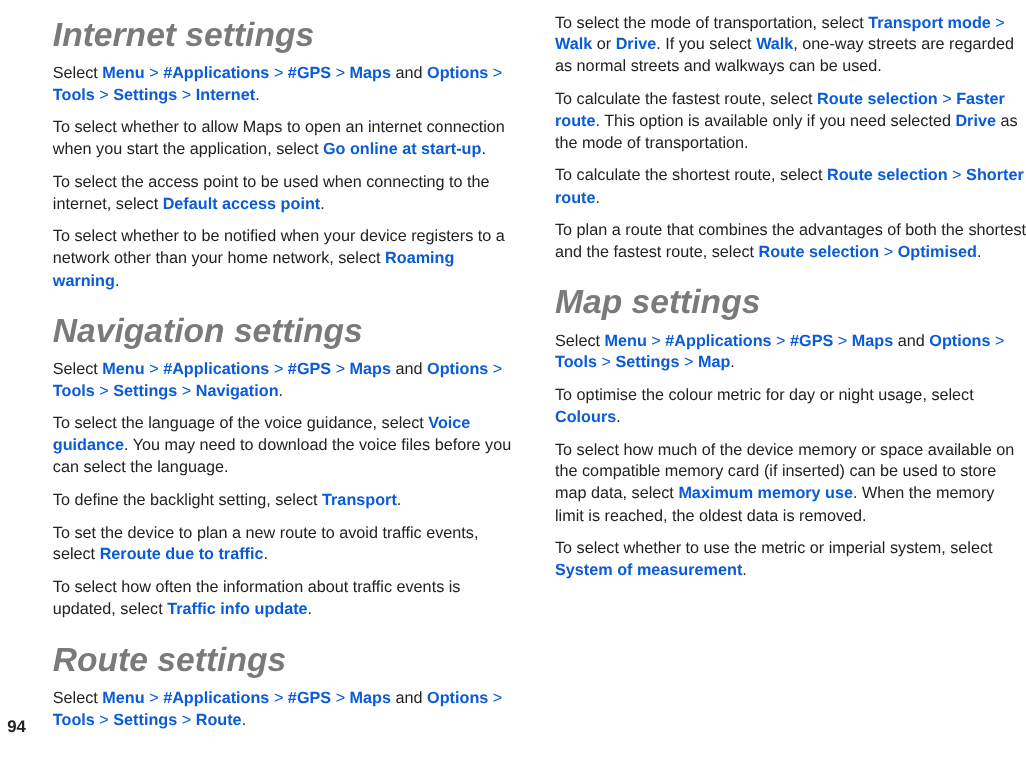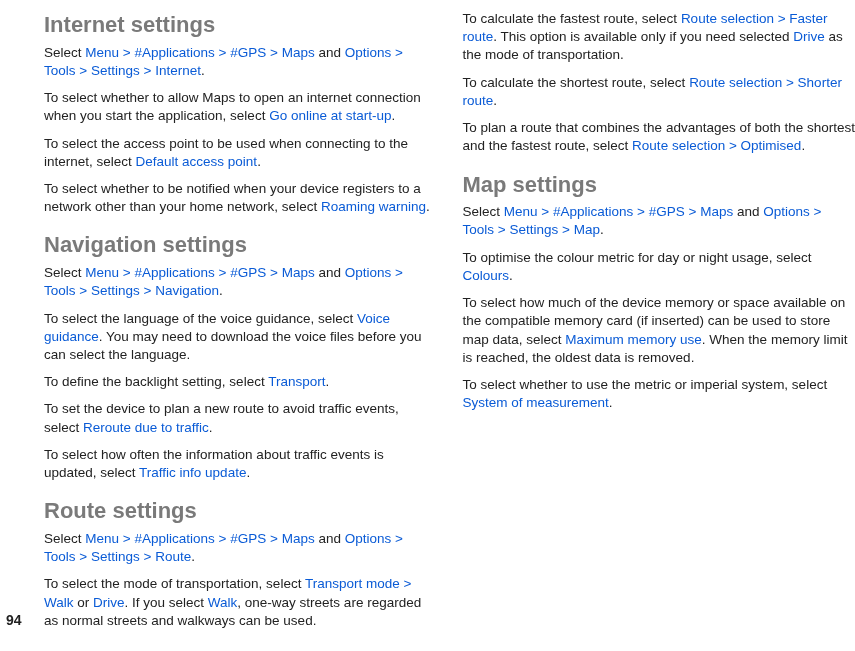--- a/index.html
+++ b/index.html
@@ -9,44 +9,45 @@
     line-height: 1.35;
     color: #222;
     width: 855px;
     height: 651px;
     position: relative;
     padding: 10px 0 10px 44px;
   }
   .page-num {
     position: absolute;
     left: 6px;
-    bottom: 21px;
+    bottom: 36px;
     font-weight: bold;
     font-size: 14px;
   }
   .cols {
     column-count: 2;
     column-gap: 26px;
     column-fill: auto;
     height: 630px;
   }
   h2 {
-    font-size: 22px;
+    font-size: 28px;
     font-weight: bold;
     color: #7a7a7a;
     margin-top: 14px;
     margin-bottom: 4px;
     break-after: avoid;
+    font-style: italic;
   }
   h2.first { margin-top: 0; }
   p {
     margin-bottom: 9px;
     break-inside: avoid;
   }
-  .l { color: #0a5bd6; font-weight: normal; }
+  .l { color: #0a5bd6; font-weight: bold; }
   .g { color: #0a5bd6; font-weight: normal; }
 </style>
 </head>
 <body>
 
 <div class="page-num">94</div>
 
 <div class="cols">
 
   <h2 class="first">Internet settings</h2>

